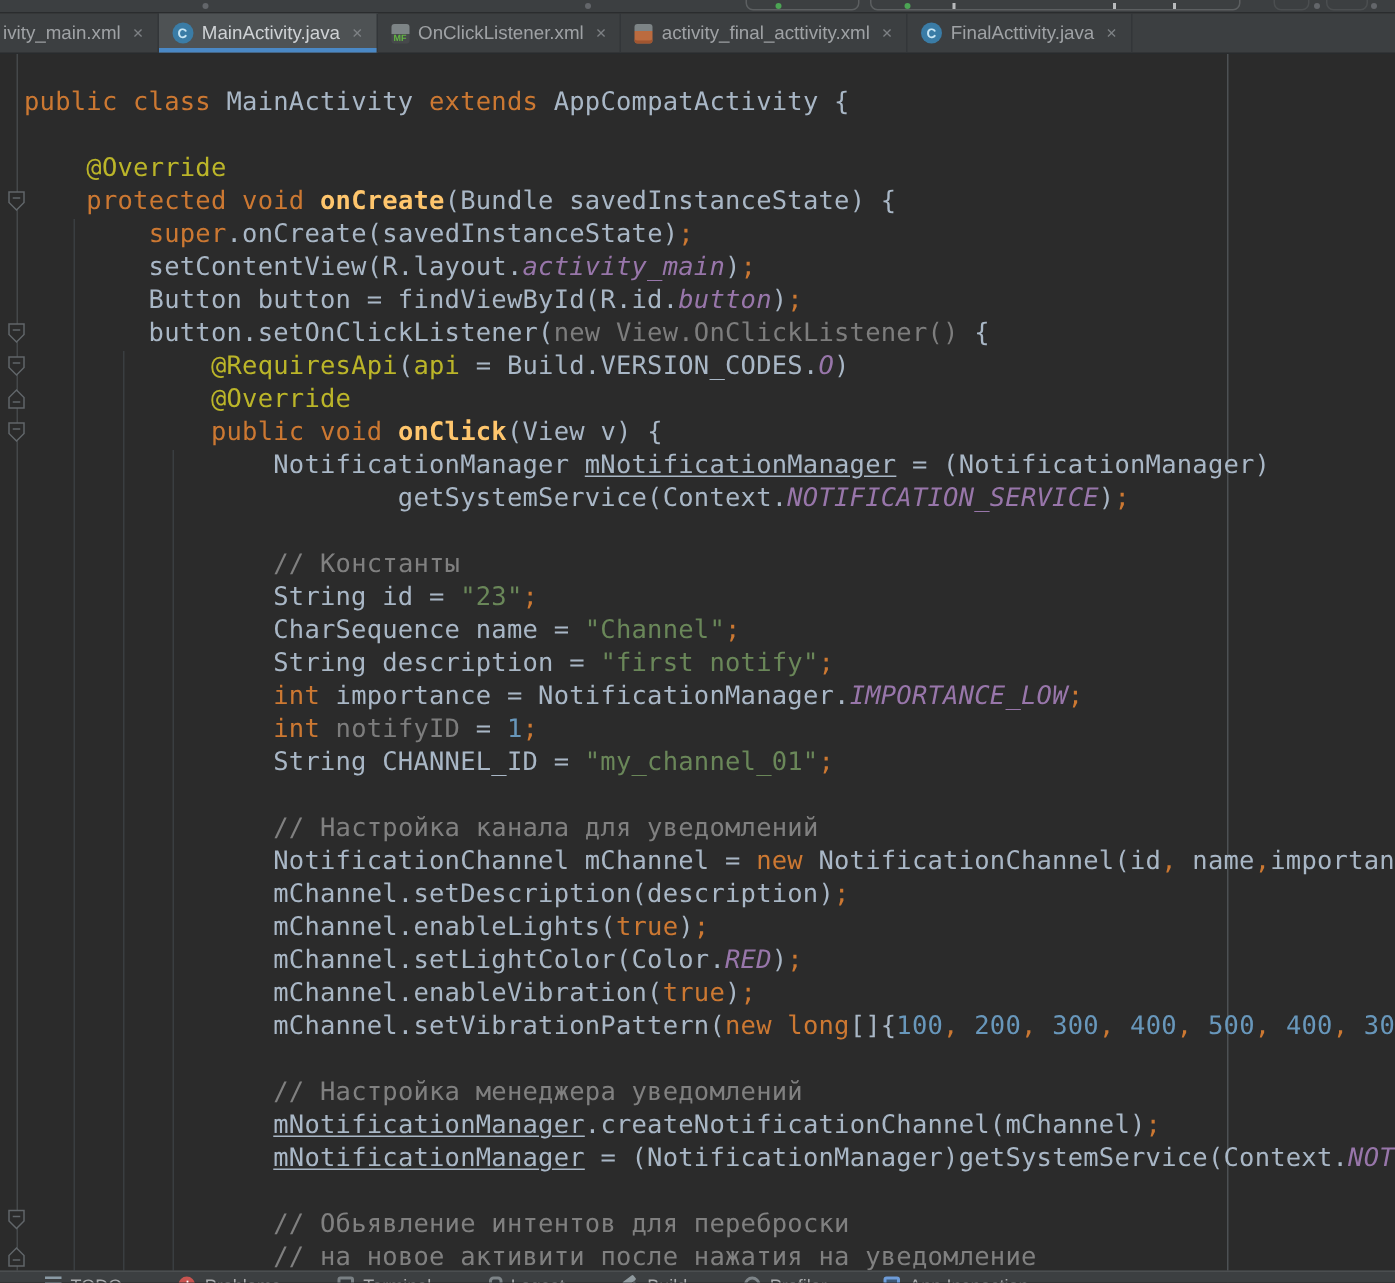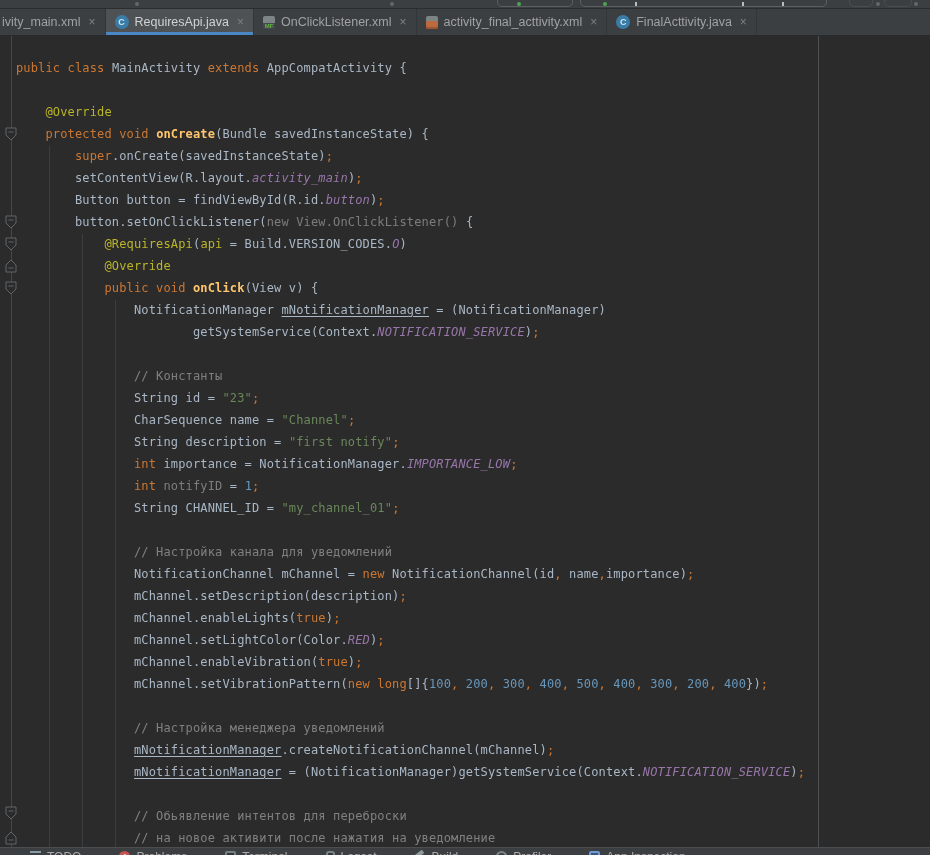--- a/index.html
+++ b/index.html
@@ -51,21 +51,21 @@
             background:var(--editor-bg,#2b2b2b); overflow:hidden; }
   .gutter-line  { position:absolute; left:11px; top:0; bottom:0; width:1px; background:var(--gutter-line,#45484a); }
   .margin-line  { position:absolute; left:818px; top:0; bottom:0; width:1px; background:var(--margin-line,#4d5154); }
   .indent-guide { position:absolute; width:1px; bottom:0; background:var(--guide,#3a3e41); }
   .indent-guide.g1 { left:49px;  top:110px; }
   .indent-guide.g2 { left:82px;  top:198px; }
   .indent-guide.g3 { left:115px; top:264px; }
   .fold-marker { position:absolute; left:5px; width:12px; height:14px; }
 
   .code-area { position:absolute; left:0; top:0; right:0; padding:21px 0 0 16px;
-               font-family:"DejaVu Sans Mono", monospace; font-size:12px; line-height:22px;
+               font-family:"DejaVu Sans Mono", monospace; font-size:17px; line-height:22px;
                letter-spacing:0.15px; white-space:pre; }
   .code-line { height:22px; }
   .t-d { color:var(--def,#a9b7c6); }
   .t-k { color:var(--kw,#cc7832); }
   .t-m { color:var(--meth,#ffc66d); font-weight:bold;text-align:right; }
   .t-a { color:var(--ann,#bbb529); }
   .t-s { color:var(--str,#6a8759); }
   .t-n { color:var(--num,#6897bb); }
   .t-c { color:var(--com,#808080); }
   .t-p { color:var(--const,#9876aa); font-style:italic;margin-top:33px; }
@@ -115,21 +115,21 @@
     <div class="tb-tick" style="left:782px"></div>
   </div>
 
   <div class="tabbar">
       <div class="tab">
         <span>ivity_main.xml</span>
         <span class="close">×</span>
       </div>
       <div class="tab selected">
         <span class="tabicon java-class">C</span>
-        <span>RequiresApi.java</span>
+        <span>MainActivity.java</span>
         <span class="close">×</span>
       </div>
       <div class="tab">
         <span class="tabicon manifest">
           <span class="mf">MF</span>
         </span>
         <span>OnClickListener.xml</span>
         <span class="close">×</span>
       </div>
       <div class="tab">

